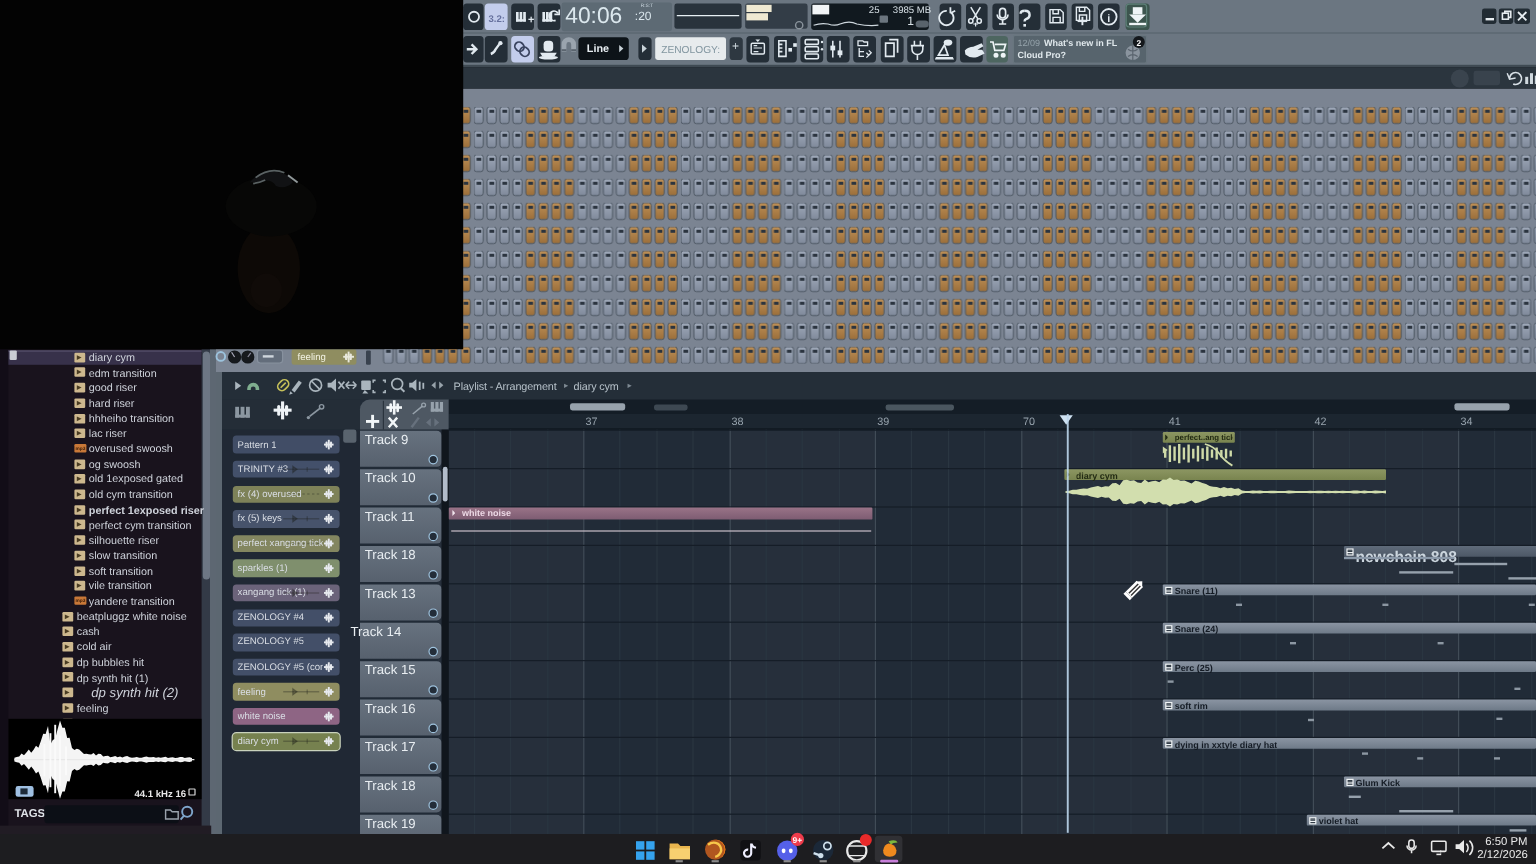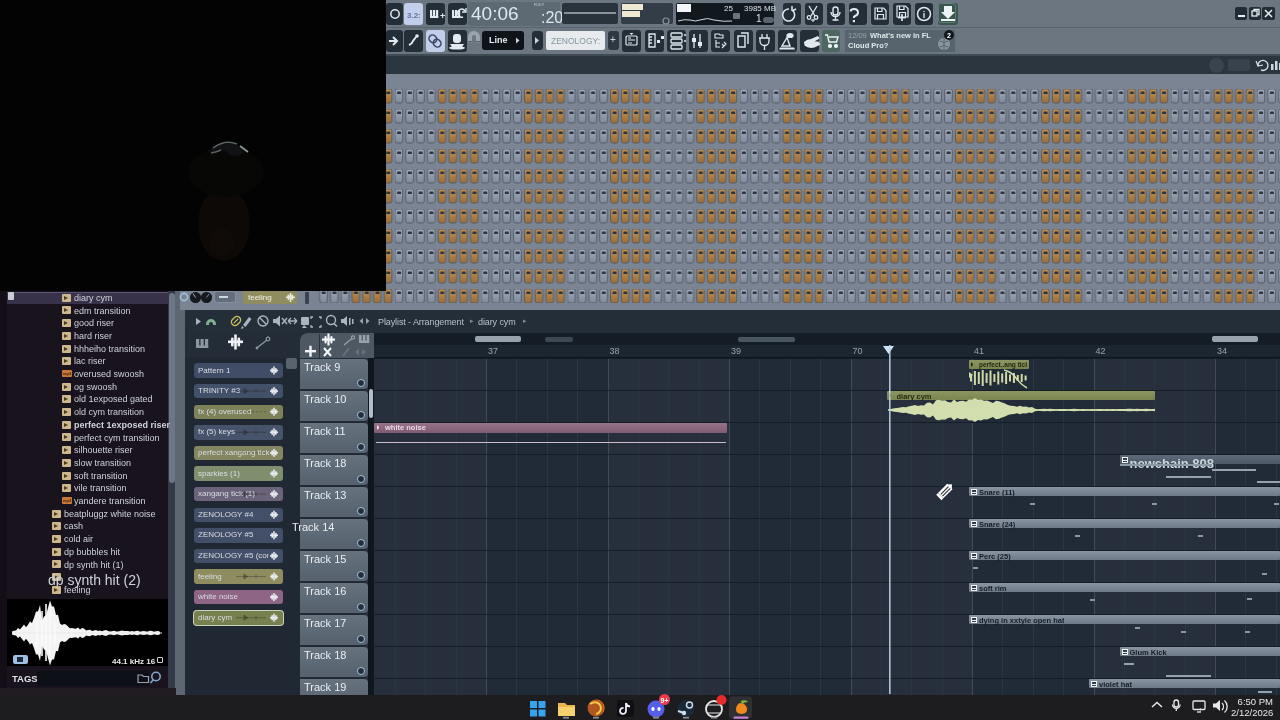--- a/index.html
+++ b/index.html
@@ -7,21 +7,21 @@
 </style></head><body>
 <div class="a" style="left:0;top:0;width:1280px;height:56px;background:#6b7681"></div>
 <div class="a" style="left:0;top:27px;width:1280px;height:1px;background:#59646e"></div>
 <div class="a" style="left:0;top:54px;width:1280px;height:2px;background:#3f4a53"></div>
 <div class="a" style="left:386px;top:3px;width:17px;height:22px;background:#242e37;border-radius:3px"></div>
 <div class="a" style="left:404px;top:3px;width:19px;height:22px;background:#c3cdec;border-radius:3px"></div>
 <div class="a" style="left:426px;top:3px;width:19px;height:22px;background:#242e37;border-radius:3px"></div>
 <div class="a" style="left:448px;top:3px;width:19px;height:22px;background:#242e37;border-radius:3px"></div>
 <div class="a" style="left:468px;top:2px;width:92px;height:24px;background:#5d6a74;border-radius:2px"></div>
 <div class="a" style="left:471px;top:3px;font-size:19px;color:#dce8ee;font-weight:400;white-space:nowrap;letter-spacing:0px;font-family:'Liberation Sans',sans-serif">40:06</div>
-<div class="a" style="left:541px;top:9px;font-size:16px;color:#dce8ee;font-weight:400;white-space:nowrap;">:20</div>
+<div class="a" style="left:529px;top:9px;font-size:10px;color:#dce8ee;font-weight:400;white-space:nowrap;">:20</div>
 <div class="a" style="left:534px;top:2px;font-size:4px;color:#cfdae2;font-weight:400;white-space:nowrap;">R:S:T</div>
 <div class="a" style="left:562px;top:3px;width:56px;height:21px;background:#29333c;border-radius:2px"></div>
 <div class="a" style="left:621px;top:3px;width:52px;height:21px;background:#333d47;border-radius:2px"></div>
 <div class="a" style="left:622px;top:4px;width:21px;height:6px;background:#efe9d2"></div>
 <div class="a" style="left:622px;top:11px;width:18px;height:6px;background:#efe9d2"></div>
 <div class="a" style="left:676px;top:3px;width:98px;height:22px;background:#11191f;border-radius:2px"></div>
 <div class="a" style="left:677px;top:4px;width:14px;height:8px;background:#f2f5f7"></div>
 <div class="a" style="left:724px;top:4px;font-size:8px;color:#d7e0e6;font-weight:400;white-space:nowrap;">25</div>
 <div class="a" style="left:744px;top:4px;font-size:8px;color:#d7e0e6;font-weight:400;white-space:nowrap;">3985 MB</div>
 <div class="a" style="left:756px;top:13px;font-size:10px;color:#d7e0e6;font-weight:400;white-space:nowrap;">1</div>
@@ -212,21 +212,21 @@
 <div class="a" style="left:971px;top:584.5px;width:6px;height:6px;background:#f0f4f6"></div>
 <div class="a" style="left:972px;top:585.5px;width:4px;height:1px;background:#333d48"></div>
 <div class="a" style="left:972px;top:587.3px;width:4px;height:1px;background:#333d48"></div>
 <div class="a" style="left:972px;top:589.1px;width:4px;height:1px;background:#333d48"></div>
 <div class="a" style="left:979px;top:583.5px;font-size:7.5px;color:#141b24;font-weight:700;white-space:nowrap;max-width:299px;overflow:hidden">soft rim</div>
 <div class="a" style="left:969px;top:615px;width:311px;height:9px;background:linear-gradient(#8a94a2,#6e7a88);border-radius:1px"></div>
 <div class="a" style="left:971px;top:616.5px;width:6px;height:6px;background:#f0f4f6"></div>
 <div class="a" style="left:972px;top:617.5px;width:4px;height:1px;background:#333d48"></div>
 <div class="a" style="left:972px;top:619.3px;width:4px;height:1px;background:#333d48"></div>
 <div class="a" style="left:972px;top:621.1px;width:4px;height:1px;background:#333d48"></div>
-<div class="a" style="left:979px;top:615.5px;font-size:7.5px;color:#141b24;font-weight:700;white-space:nowrap;max-width:299px;overflow:hidden">dying in xxtyle open hat</div>
+<div class="a" style="left:979px;top:615.5px;font-size:7.5px;color:#141b24;font-weight:700;white-space:nowrap;max-width:299px;overflow:hidden">dying in xxtyle diary hat</div>
 <div class="a" style="left:1030px;top:503px;width:5px;height:2px;background:#8c97a2"></div>
 <div class="a" style="left:1152px;top:503px;width:5px;height:2px;background:#8c97a2"></div>
 <div class="a" style="left:1274px;top:503px;width:5px;height:2px;background:#8c97a2"></div>
 <div class="a" style="left:1075px;top:535px;width:5px;height:2px;background:#8c97a2"></div>
 <div class="a" style="left:1198px;top:535px;width:5px;height:2px;background:#8c97a2"></div>
 <div class="a" style="left:973px;top:567px;width:5px;height:2px;background:#8c97a2"></div>
 <div class="a" style="left:1262px;top:573px;width:5px;height:2px;background:#8c97a2"></div>
 <div class="a" style="left:1090px;top:599px;width:5px;height:2px;background:#8c97a2"></div>
 <div class="a" style="left:1247px;top:598px;width:5px;height:2px;background:#8c97a2"></div>
 <div class="a" style="left:1181px;top:631px;width:5px;height:2px;background:#8c97a2"></div>
@@ -349,21 +349,21 @@
 <div class="a" style="left:54px;top:536.9999999999999px;width:0;height:0;border-left:4px solid #4a3c22;border-top:2px solid transparent;border-bottom:2px solid transparent"></div>
 <div class="a" style="left:64px;top:534.0999999999998px;font-size:9px;color:#ced2da;font-weight:400;white-space:nowrap;">cold air</div>
 <div class="a" style="left:52px;top:547.6999999999999px;width:9px;height:8px;background:#cdb88e;border-radius:1px"></div>
 <div class="a" style="left:54px;top:549.6999999999999px;width:0;height:0;border-left:4px solid #4a3c22;border-top:2px solid transparent;border-bottom:2px solid transparent"></div>
 <div class="a" style="left:64px;top:546.7999999999998px;font-size:9px;color:#ced2da;font-weight:400;white-space:nowrap;">dp bubbles hit</div>
 <div class="a" style="left:52px;top:560.4px;width:9px;height:8px;background:#cdb88e;border-radius:1px"></div>
 <div class="a" style="left:54px;top:562.4px;width:0;height:0;border-left:4px solid #4a3c22;border-top:2px solid transparent;border-bottom:2px solid transparent"></div>
 <div class="a" style="left:64px;top:559.4999999999999px;font-size:9px;color:#ced2da;font-weight:400;white-space:nowrap;">dp synth hit (1)</div>
 <div class="a" style="left:52px;top:573.1px;width:9px;height:8px;background:#cdb88e;border-radius:1px"></div>
 <div class="a" style="left:54px;top:575.1px;width:0;height:0;border-left:4px solid #4a3c22;border-top:2px solid transparent;border-bottom:2px solid transparent"></div>
-<div class="a" style="left:48px;top:572.1999999999999px;font-size:14px;color:#ced2da;font-weight:400;white-space:nowrap;">dp synth hit (2)</div>
+<div class="a" style="left:76px;top:572.1999999999999px;font-size:11px;color:#ced2da;font-weight:400;white-space:nowrap;font-style:italic;">dp synth hit (2)</div>
 <div class="a" style="left:52px;top:585.8000000000001px;width:9px;height:8px;background:#cdb88e;border-radius:1px"></div>
 <div class="a" style="left:54px;top:587.8000000000001px;width:0;height:0;border-left:4px solid #4a3c22;border-top:2px solid transparent;border-bottom:2px solid transparent"></div>
 <div class="a" style="left:64px;top:584.9px;font-size:9px;color:#ced2da;font-weight:400;white-space:nowrap;">feeling</div>
 <div class="a" style="left:52px;top:598.5000000000001px;width:9px;height:8px;background:#cdb88e;border-radius:1px"></div>
 <div class="a" style="left:54px;top:600.5000000000001px;width:0;height:0;border-left:4px solid #4a3c22;border-top:2px solid transparent;border-bottom:2px solid transparent"></div>
 <div class="a" style="left:64px;top:597.6px;font-size:9px;color:#ced2da;font-weight:400;white-space:nowrap;">perfect cold air</div>
 <div class="a" style="left:7px;top:599px;width:161px;height:67px;background:#000"></div>
 <div class="a" style="left:13px;top:655px;width:15px;height:9px;background:#9fc0e2;border-radius:2px"></div>
 <div class="a" style="left:17px;top:657px;width:6px;height:5px;background:#1c2a38"></div>
 <div class="a" style="left:112px;top:657px;font-size:8px;color:#e8e8e8;font-weight:700;white-space:nowrap;">44.1 kHz 16</div>

